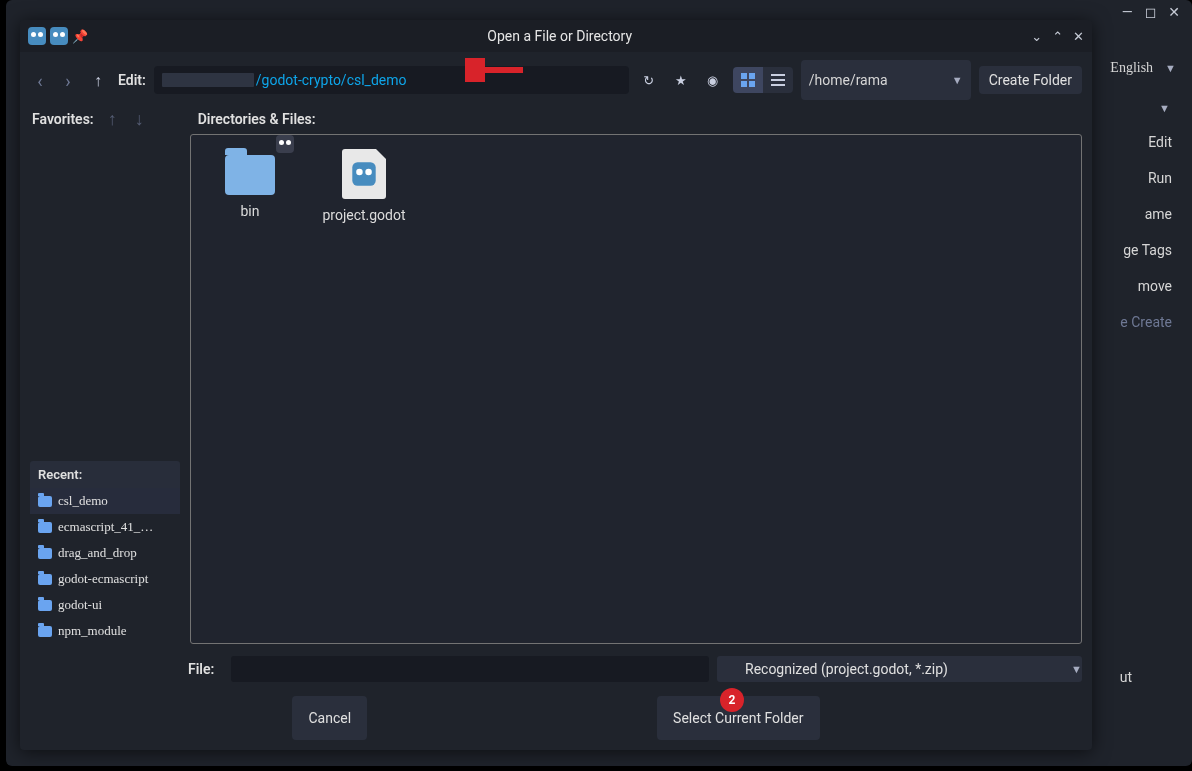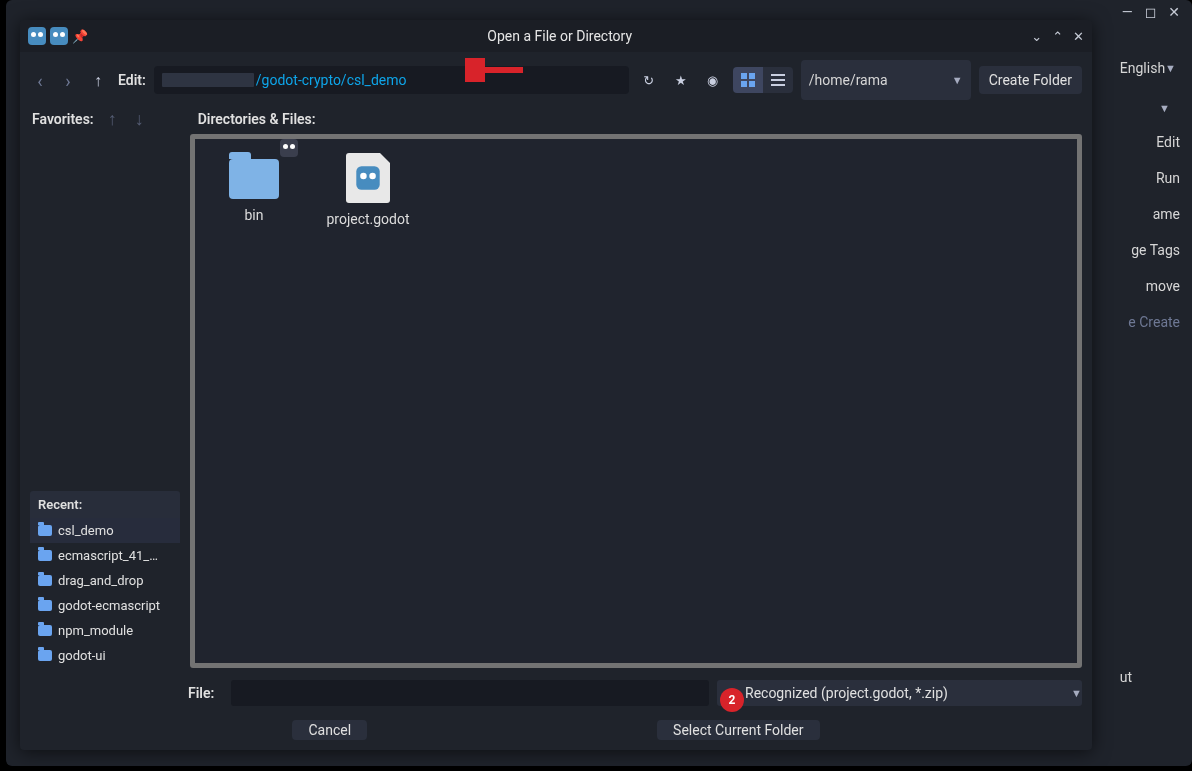--- a/index.html
+++ b/index.html
@@ -12,28 +12,28 @@
     overflow: hidden;
     position: relative;
   }
   
   .bg-window {
     position: absolute; left: 6px; top: 0; width: 1186px; height: 766px;
     background: #1f232b;
     border-radius: 6px;
   }
   .bg-right-panel {
-    position: absolute; right: 10px; top: 130px; width: 120px;
+    position: absolute; right: 18px; top: 130px; width: 120px;
     display: flex; flex-direction: column; gap: 12px;
   }
   .bg-btn { color: #d6d6d6; text-align: right; font-size: 14px; padding: 4px 2px; }
   .bg-about { position: absolute; right: 60px; bottom: 86px; color: #d6d6d6; font-size: 14px; }
   .bg-lang {
     position: absolute; right: 16px; top: 60px; color: #d6d6d6; font-size: 14px;
-    display: flex; align-items: center; gap: 0;
+    display: flex; align-items: center; gap: 12px; font-family: Liberation Serif, serif;
   }
   .bg-chev { position: absolute; right: 22px; top: 100px; color: #8e99b3; }
 
   
   .dialog {
     position: absolute; left: 20px; top: 20px; width: 1072px; height: 730px;
     background: #1f232b;
     border-radius: 4px;
     box-shadow: 0 2px 18px rgba(0,0,0,0.6);
     display: flex; flex-direction: column;
@@ -122,38 +122,38 @@
   }
   .left-col { width: 150px; display:flex; flex-direction:column; }
   .fav-list {
     flex: 1; background: #1f232b;
   }
   .recent-header {
     background: #282d3a; padding: 6px 8px; font-size:13px; font-weight:600;
     border-radius: 3px 3px 0 0;
   }
   .recent-list {
-    display:flex; flex-direction:column;
+    display:flex; flex-direction:column;font-family:Liberation Serif, serif;
   }
   .recent-item {
     display:flex; align-items:center; gap:6px; padding: 5px 8px;
     font-size:13px; cursor:pointer;
     white-space: nowrap; overflow:hidden; text-overflow: ellipsis;
   }
   .recent-item.selected { background: #272c3c; }
   .folder-glyph {
     width: 14px; height: 11px; background: #6aa4f0; border-radius: 2px;
     position: relative; flex-shrink: 0;
   }
   .folder-glyph::before {
     content:""; position:absolute; left:0; top:-3px; width:6px; height:3px;
     background:#6aa4f0; border-radius:1px 1px 0 0;
   }
   .file-panel {
-    flex:1; border: 5px solid #737373; border-radius: 3px;
+    flex:1; border: 1px solid #737373; border-radius: 3px;
     background: #20242e; padding: 14px;
     display:flex; align-content:flex-start; flex-wrap:wrap; gap: 24px;
     position: relative;
   }
   .file-item {
     width: 90px; display:flex; flex-direction:column; align-items:center;
     cursor:pointer; position:relative;
   }
   .file-icon-folder {
     width: 50px; height: 40px; background:#7fb3e6; border-radius:4px;
@@ -195,21 +195,21 @@
     font-size: 14px;
   }
   .filter-txt { margin-left: 28px; }
 
   
   .bottom-row {
     display:flex; justify-content:center; gap: 290px;
     padding: 10px;
   }
   .dlg-btn {
-    padding: 2px 16px; background:#2a2f3c; border-radius:4px;
+    padding: 14px 16px; background:#2a2f3c; border-radius:4px;
     font-size:14px; cursor:pointer;
   }
 
   
   .anno-arrow {
     position:absolute; left: 465px; top: 58px;
     pointer-events:none;
   }
   .anno-arrow svg { display:block; }
   .anno-badge {
@@ -327,25 +327,25 @@
         <div class="recent-item">
           <span class="folder-glyph"></span>
           <span>drag_and_drop</span>
         </div>
         <div class="recent-item">
           <span class="folder-glyph"></span>
           <span>godot-ecmascript</span>
         </div>
         <div class="recent-item">
           <span class="folder-glyph"></span>
+          <span>godot-ui</span>
+        </div>
+        <div class="recent-item">
+          <span class="folder-glyph"></span>
           <span>npm_module</span>
-        </div>
-        <div class="recent-item">
-          <span class="folder-glyph"></span>
-          <span>godot-ui</span>
         </div>
       </div>
     </div>
 
     <div class="file-panel">
       <div class="ghost-robot"><span class="godot-mini"></span></div>
       <div class="file-item">
         <div class="file-icon-folder"></div>
         <div class="file-label">bin</div>
       </div>

